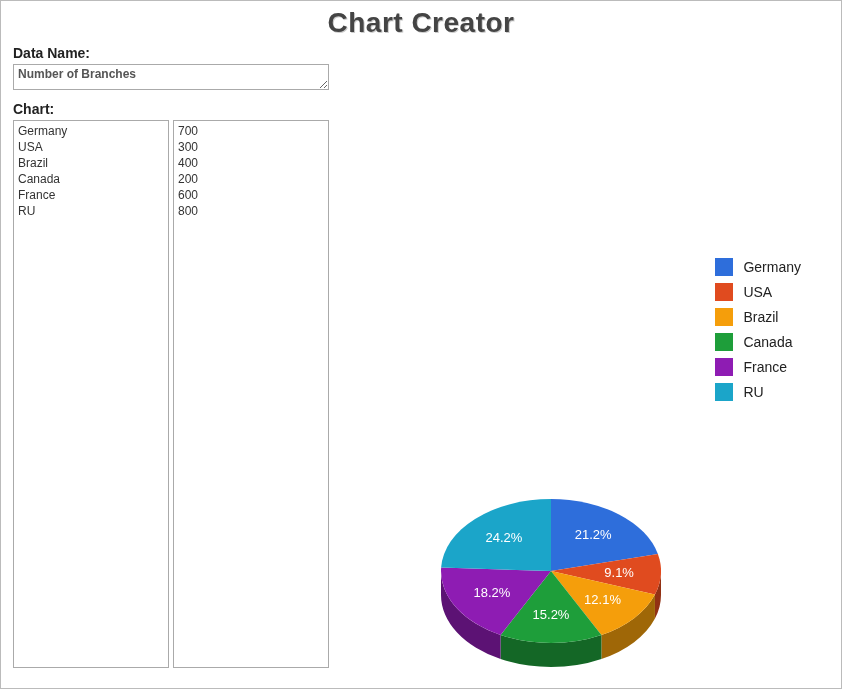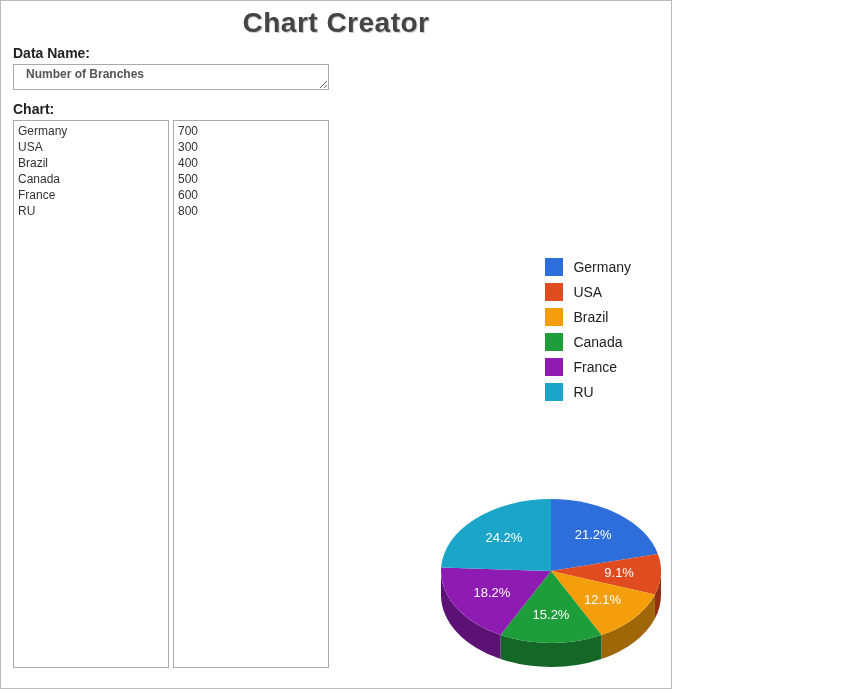--- a/index.html
+++ b/index.html
@@ -4,21 +4,21 @@
 <style>
   html, body {
     margin: 0;
     padding: 0;
     font-family: Verdana, Geneva, sans-serif;
     font-size: 13px;
     color: #222;
     background: #fff;
   }
   .page {
-    width: 672px;
+    width: 842px;
     height: 689px;
     border: 1px solid #bbb;
     box-sizing: border-box;
     position: relative;
     overflow: hidden;
   }
   .title {
     text-align: center;
     font-weight: 900;
     font-size: 28px;
@@ -39,21 +39,21 @@
     margin-bottom: 3px;
   }
   .text-input {
     width: 316px;
     height: 26px;
     border: 1px solid #aaa;
     font-family: Verdana, Geneva, sans-serif;
     font-size: 12px;
     font-weight: bold;
     color: #555;
-    padding: 2px 12px;
+    padding: 2px 4px;
     box-sizing: border-box;
     resize: both;
     overflow: hidden;
   }
   .data-row {
     display: flex;
     gap: 4px;
     margin-top: 2px;
   }
   .data-col {
@@ -116,21 +116,21 @@
     <div class="data-row">
       <div class="data-col" contenteditable="true" style="">Germany
 USA
 Brazil
 Canada
 France
 RU</div>
       <div class="data-col" contenteditable="true" style="">700
 300
 400
-500
+200
 600
 800</div>
     </div>
   </div>
 
   <div class="legend" id="legend">
       <div class="legend-item">
         <div class="legend-swatch" style="background: rgb(46, 110, 219);"></div>
         <span>Germany</span>
       </div>

